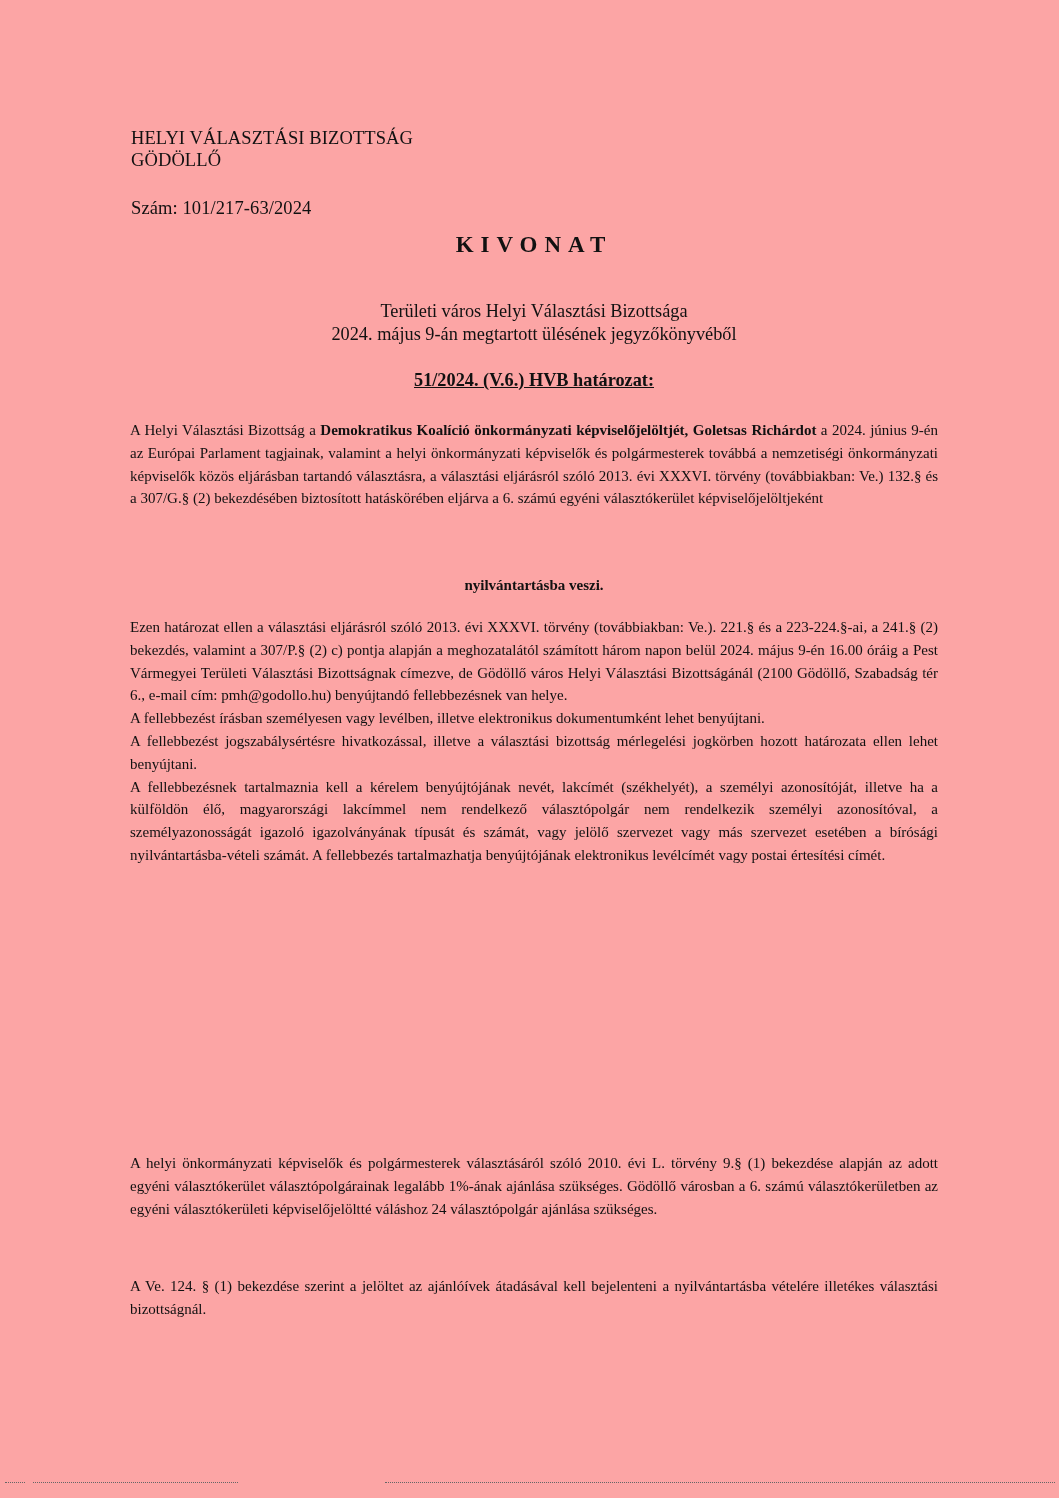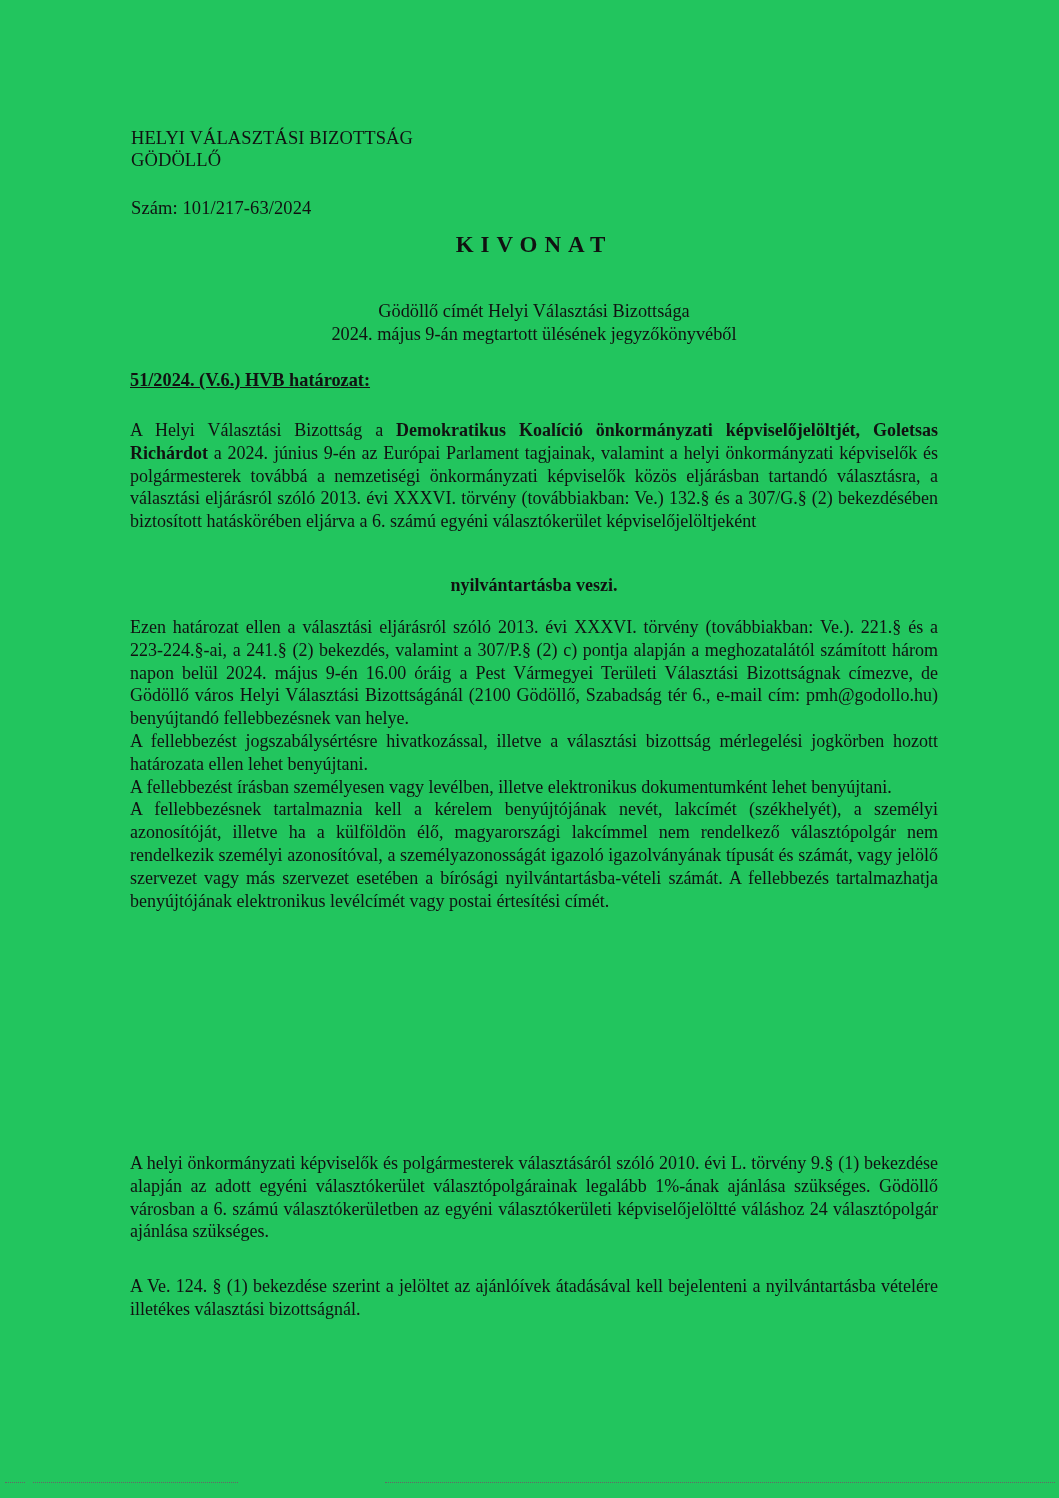--- a/index.html
+++ b/index.html
@@ -1,59 +1,59 @@
 <!DOCTYPE html>
 <html><head>
   <meta charset="utf-8">
   <style>
     html, body { margin: 0; padding: 0; background: #ffffff; }
     body { width: 1059px; height: 1498px; position: relative; overflow: hidden; color: #111; font-family: "Liberation Serif", "DejaVu Serif", serif; }
-    .page { position: absolute; left: 0; top: 0; width: 1059px; height: 1498px; background: #22c55e; }
-    .block { position: absolute; left: 130px; width: 808px; font-size: 18px; line-height: 22.8px; }
+    .page { position: absolute; left: 0; top: 0; width: 1059px; height: 1498px; background: #fca5a5; }
+    .block { position: absolute; left: 130px; width: 808px; font-size: 15px; line-height: 22.8px; }
     .header-line { position: absolute; left: 131px; font-size: 18.5px; line-height: 22px; letter-spacing: 0.1px; }
     .center { text-align: center; }
     .title { position: absolute; left: 130px; width: 808px; top: 232px; text-align: center; font-weight: bold; font-size: 23px; letter-spacing: 7px; }
     .subtitle { position: absolute; left: 130px; width: 808px; top: 300px; text-align: center; font-size: 18.3px; line-height: 22.5px; }
-    .decision-no { position: absolute; left: 130px; width: 808px; top: 370px; text-align: left; font-weight: bold; font-size: 18.3px; }
+    .decision-no { position: absolute; left: 130px; width: 808px; top: 370px; text-align: center; font-weight: bold; font-size: 18.3px; }
     .decision-no span { text-decoration: underline; }
     .justify { text-align: justify; text-align-last: left; }
     .justify p { margin: 0; }
     b { font-weight: bold; }
     .footer-dots { position: absolute; top: 1482px; height: 1px; border-top: 1px dotted #666; }
   </style>
 </head>
 <body>
 
 <div class="page">
 
   <div class="header-line" style="top:127px;">HELYI VÁLASZTÁSI BIZOTTSÁG</div>
   <div class="header-line" style="top:149px;">GÖDÖLLŐ</div>
   <div class="header-line" style="top:197px;">Szám: 101/217-63/2024</div>
 
   <div class="title">KIVONAT</div>
 
   <div class="subtitle">
-    <div>Gödöllő címét Helyi Választási Bizottsága</div>
+    <div>Területi város Helyi Választási Bizottsága</div>
     <div>2024. május 9-án megtartott ülésének jegyzőkönyvéből</div>
   </div>
 
   <div class="decision-no">
     <span>51/2024. (V.6.) HVB határozat:</span>
   </div>
 
   <div class="block justify" style="top:419px;">
     <p><span>A Helyi Választási Bizottság a </span><b>Demokratikus Koalíció önkormányzati képviselőjelöltjét,</b> <b>Goletsas Richárdot</b><span> a 2024. június 9-én az Európai Parlament tagjainak, valamint a helyi önkormányzati képviselők és polgármesterek továbbá a nemzetiségi önkormányzati képviselők közös eljárásban tartandó választásra, a választási eljárásról szóló 2013. évi XXXVI. törvény (továbbiakban: Ve.) 132.§ és a 307/G.§ (2) bekezdésében biztosított hatáskörében eljárva a 6. számú egyéni választókerület képviselőjelöltjeként</span></p>
   </div>
 
   <div class="block center" style="top:574px; font-weight:bold;">nyilvántartásba veszi.</div>
 
   <div class="block justify" style="top:586px;margin-top:30px;">
     <p>Ezen határozat ellen a választási eljárásról szóló 2013. évi XXXVI. törvény (továbbiakban: Ve.). 221.§ és a 223-224.§-ai, a 241.§ (2) bekezdés, valamint a 307/P.§ (2) c) pontja alapján a meghozatalától számított három napon belül 2024. május 9-én 16.00 óráig a Pest Vármegyei Területi Választási Bizottságnak címezve, de Gödöllő város Helyi Választási Bizottságánál (2100 Gödöllő, Szabadság tér 6., e-mail cím: pmh@godollo.hu) benyújtandó fellebbezésnek van helye.</p>
+    <p>A fellebbezést írásban személyesen vagy levélben, illetve elektronikus dokumentumként lehet benyújtani.</p>
     <p>A fellebbezést jogszabálysértésre hivatkozással, illetve a választási bizottság mérlegelési jogkörben hozott határozata ellen lehet benyújtani.</p>
-    <p>A fellebbezést írásban személyesen vagy levélben, illetve elektronikus dokumentumként lehet benyújtani.</p>
     <p>A fellebbezésnek tartalmaznia kell a kérelem benyújtójának nevét, lakcímét (székhelyét), a személyi azonosítóját, illetve ha a külföldön élő, magyarországi lakcímmel nem rendelkező választópolgár nem rendelkezik személyi azonosítóval, a személyazonosságát igazoló igazolványának típusát és számát, vagy jelölő szervezet vagy más szervezet esetében a bírósági nyilvántartásba-vételi számát. A fellebbezés tartalmazhatja benyújtójának elektronikus levélcímét vagy postai értesítési címét.</p>
   </div>
 
 
   <div class="block justify" style="top:1152px;">
     <p>A helyi önkormányzati képviselők és polgármesterek választásáról szóló 2010. évi L. törvény 9.§ (1) bekezdése alapján az adott egyéni választókerület választópolgárainak legalább 1%-ának ajánlása szükséges. Gödöllő városban a 6. számú választókerületben az egyéni választókerületi képviselőjelöltté váláshoz 24 választópolgár ajánlása szükséges.</p>
   </div>
 
   <div class="block justify" style="top:1275px;">
     <p>A Ve. 124. § (1) bekezdése szerint a jelöltet az ajánlóívek átadásával kell bejelenteni a nyilvántartásba vételére illetékes választási bizottságnál.</p>

